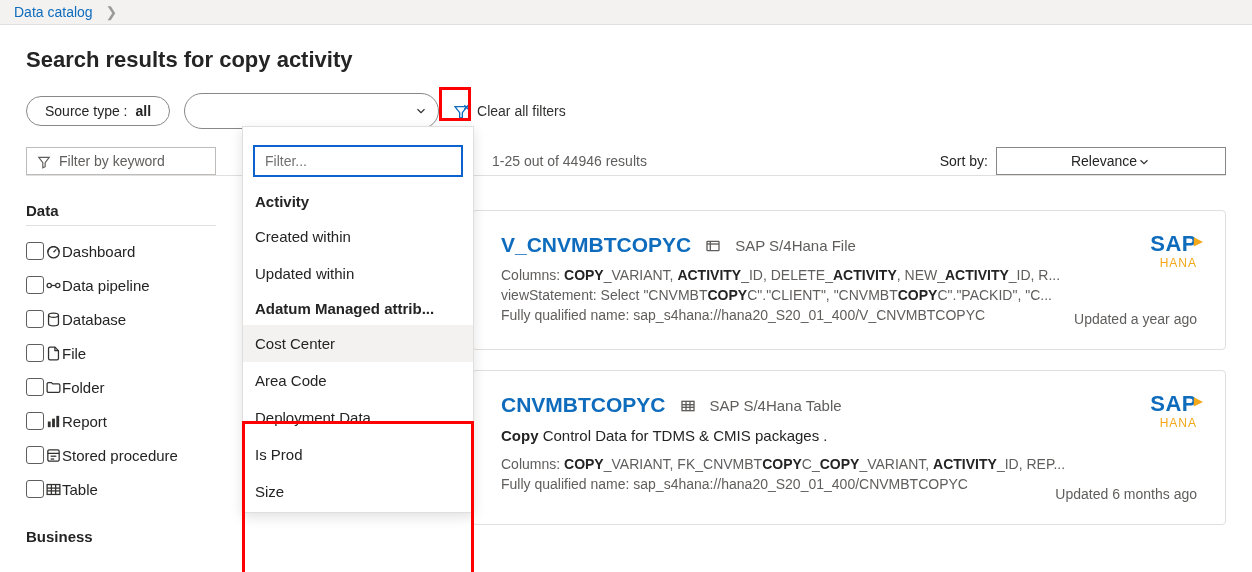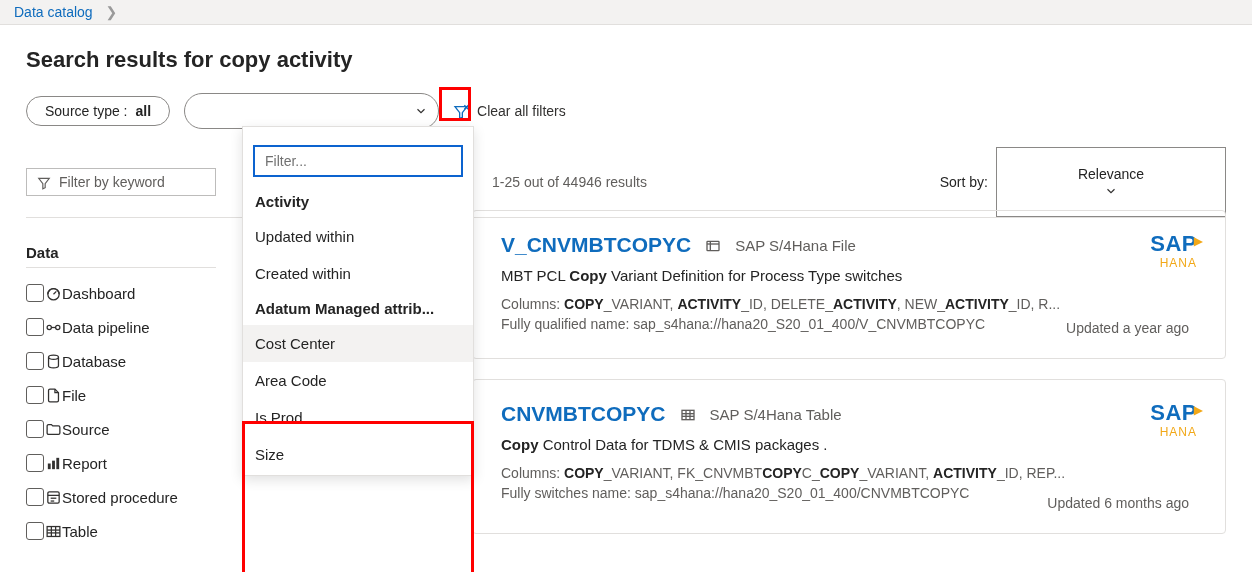--- a/index.html
+++ b/index.html
@@ -55,40 +55,40 @@
   .keyword-filter {
     display: flex; align-items: center; gap: 8px; border: 1px solid #bdbcbb;
     padding: 5px 10px; width: 190px; color: #605e5c;
   }
   .under-row .spacer { flex: 0 0 236px; }
   .results-count { color: #605e5c; font-size: 14px; }
   .under-row .grow { flex: 1; }
   .sort-wrap { display: flex; align-items: center; gap: 8px; }
   .sort-wrap label { font-size: 14px; }
   .sort-select {
-    border: 1px solid #8a8886; padding: 18px 10px; width: 230px; display:flex; justify-content:center; align-items:center;
-    background:#fff; cursor:pointer;flex-direction:column;
+    border: 1px solid #8a8886; padding: 5px 10px; width: 230px; display:flex; justify-content:center; align-items:center;
+    background:#fff; cursor:pointer;
   }
   .facets { width: 190px; flex: 0 0 190px; padding-top: 14px;}
   .facets h4 { margin: 0 0 10px 0; font-size: 15px; font-weight:600; border-bottom:1px solid #e1dfdd; padding-bottom:6px;}
   .facet-row { display:flex; align-items:center; margin: 16px 0; cursor:pointer; }
   .facet-check { width:18px; height:18px; border:1px solid #605e5c; border-radius:3px; flex:0 0 18px;}
   .facet-icon { width:18px; display:inline-flex; justify-content:center; color:#323130; }
   .facet-label { font-size:15px; }
   
   .body-row2 { display:flex; gap: 40px; margin-top: 12px; position:relative;flex-direction:column; }
   .results-col { flex:1; min-width:0; }
   .result-card { border:1px solid #e1dfdd; border-radius:4px; margin-bottom: 20px; padding: 22px 28px; position:relative; }
   .result-card .title-line { display:flex; align-items:center; gap: 14px; margin-bottom: 10px; flex-wrap:wrap;}
   .result-card .rtitle { color:#0f6cbd; font-size:21px; font-weight:700; text-decoration:none; }
   .result-card .rtype-icon { color:#605e5c; }
   .result-card .rtype { color:#605e5c; font-size:15px; }
   .result-card .rdesc { font-size:15px; margin-bottom: 12px; }
   .result-card .meta-line { font-size:14px; color:#605e5c; margin: 4px 0; white-space: nowrap; overflow:hidden; text-overflow:ellipsis; }
-  .result-card .updated { position:absolute; right: 36px; bottom: 22px; color:#605e5c; font-size:14px; }
+  .result-card .updated { position:absolute; right: 28px; bottom: 22px; color:#605e5c; font-size:14px; }
   .sap-badge { position:absolute; top: 22px; right: 28px; text-align:right; line-height:1; }
   .sap-badge .sap { color:#0f6cbd; font-weight:800; font-size:22px; letter-spacing:0.5px; font-family: Arial, sans-serif; display:block;}
   .sap-badge .arrow { position:absolute; top:2px; right:-6px; color:#f2a818; font-size:12px;}
   .sap-badge .hana { color:#f2a818; font-size:12px; letter-spacing:1px; display:block; margin-top:2px;}
 
   b { font-weight:700; color:#242424; }
 
   
   .pill-wrap { position:relative; }
 
@@ -137,26 +137,27 @@
       </div>
 
       <div class="red-box-outer"></div>
     </div>
 
     <div class="dropdown-panel">
       <div class="filter-wrap">
         <input class="filter-input" placeholder="Filter..." style="">
       </div>
       <div class="section-head">Activity</div>
+      <div class="option-item">Created within</div>
       <div class="option-item">Updated within</div>
-      <div class="option-item">Created within</div>
 
       <div class="section-head">Adatum Managed attrib...</div>
       <div class="option-item hover">Cost Center</div>
       <div class="option-item">Area Code</div>
+      <div class="option-item">Deployment Data</div>
       <div class="option-item">Is Prod</div>
       <div class="option-item">Size</div>
     </div>
 
     <div class="red-box-attribs"></div>
   </div>
 
   <div class="under-row">
     <div class="keyword-filter">
       <span>
@@ -235,21 +236,21 @@
         <span class="facet-label">File</span>
       </div>
 
       <div class="facet-row">
         <span class="facet-check"></span>
         <span class="facet-icon">
           <svg width="17" height="17" viewBox="0 0 24 24" fill="none" stroke="#323130" stroke-width="1.8">
               <path d="M3 7a2 2 0 0 1 2-2h4l2 2h8a2 2 0 0 1 2 2v8a2 2 0 0 1-2 2H5a2 2 0 0 1-2-2z"></path>
             </svg>
         </span>
-        <span class="facet-label">Source</span>
+        <span class="facet-label">Folder</span>
       </div>
 
       <div class="facet-row">
         <span class="facet-check"></span>
         <span class="facet-icon">
           <svg width="17" height="17" viewBox="0 0 24 24" fill="#323130">
               <rect x="4" y="12" width="4" height="8"></rect>
               <rect x="10" y="8" width="4" height="12"></rect>
               <rect x="16" y="4" width="4" height="16"></rect>
             </svg>
@@ -306,24 +307,22 @@
       <a href="#" class="rtitle">V_CNVMBTCOPYC</a>
       <span class="rtype-icon">
         <svg width="16" height="16" viewBox="0 0 24 24" fill="none" stroke="#605e5c" stroke-width="2">
             <rect x="3" y="5" width="18" height="14" rx="1"></rect>
             <line x1="3" y1="9" x2="21" y2="9"></line>
             <line x1="8" y1="5" x2="8" y2="19"></line>
           </svg>
       </span>
       <span class="rtype">SAP S/4Hana File</span>
     </div>
-    <div class="rdesc">
-      <span>MBT PCL </span><b>Copy</b><span> Variant Definition for Process Type switches</span>
-    </div>
     <div class="meta-line">Columns: <b>COPY</b>_VARIANT, <b>ACTIVITY</b>_ID, DELETE_<b>ACTIVITY</b>, NEW_<b>ACTIVITY</b>_ID, R...</div>
+    <div class="meta-line">viewStatement: Select "CNVMBT<b>COPY</b>C"."CLIENT", "CNVMBT<b>COPY</b>C"."PACKID", "C...</div>
     <div class="meta-line">Fully qualified name: sap_s4hana://hana20_S20_01_400/V_CNVMBTCOPYC</div>
     <div class="updated">Updated a year ago</div>
   </div>
 
   <div class="result-card" style="padding-bottom:28px;">
     <div class="sap-badge">
       <span class="sap">SAP</span>
       <span class="arrow">▶</span>
       <span class="hana">HANA</span>
     </div>
@@ -337,17 +336,17 @@
             <line x1="9" y1="5" x2="9" y2="19"></line>
             <line x1="15" y1="5" x2="15" y2="19"></line>
           </svg>
       </span>
       <span class="rtype">SAP S/4Hana Table</span>
     </div>
     <div class="rdesc">
       <span></span><b>Copy</b><span> Control Data for TDMS &amp; CMIS packages .</span>
     </div>
     <div class="meta-line">Columns: <b>COPY</b>_VARIANT, FK_CNVMBT<b>COPY</b>C_<b>COPY</b>_VARIANT, <b>ACTIVITY</b>_ID, REP...</div>
-    <div class="meta-line">Fully switches name: sap_s4hana://hana20_S20_01_400/CNVMBTCOPYC</div>
+    <div class="meta-line">Fully qualified name: sap_s4hana://hana20_S20_01_400/CNVMBTCOPYC</div>
     <div class="updated">Updated 6 months ago</div>
   </div>
 
 </div>
 
 </body></html>

